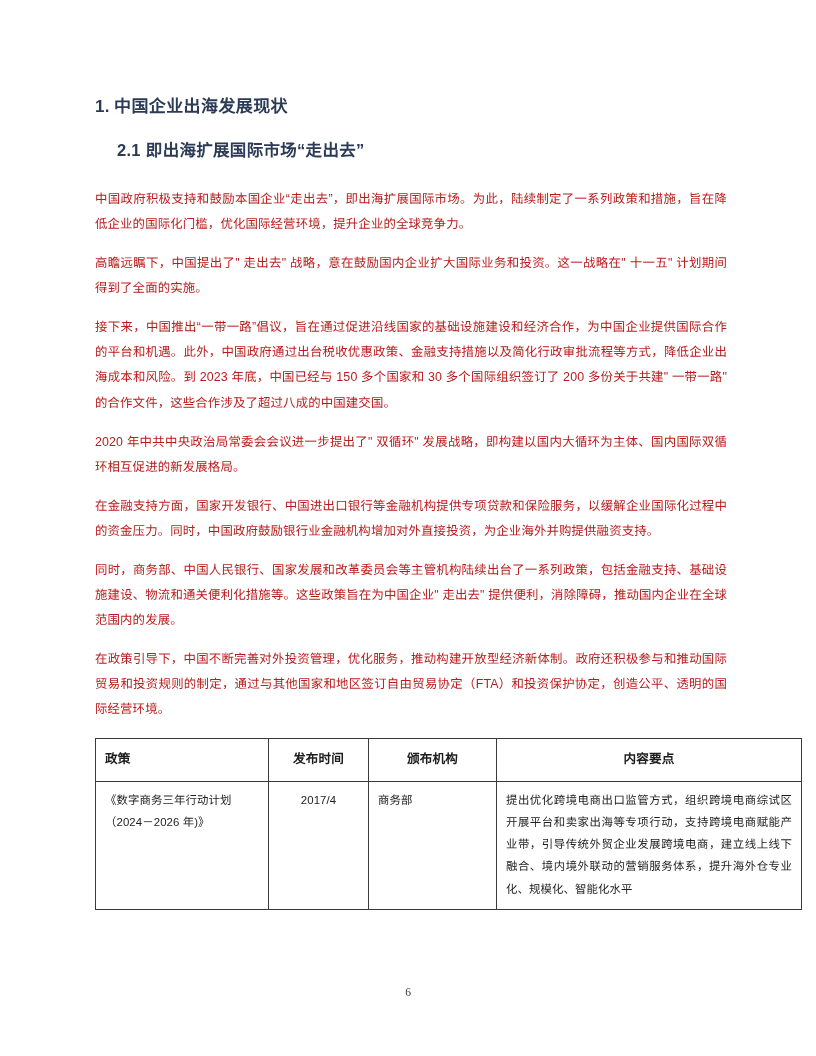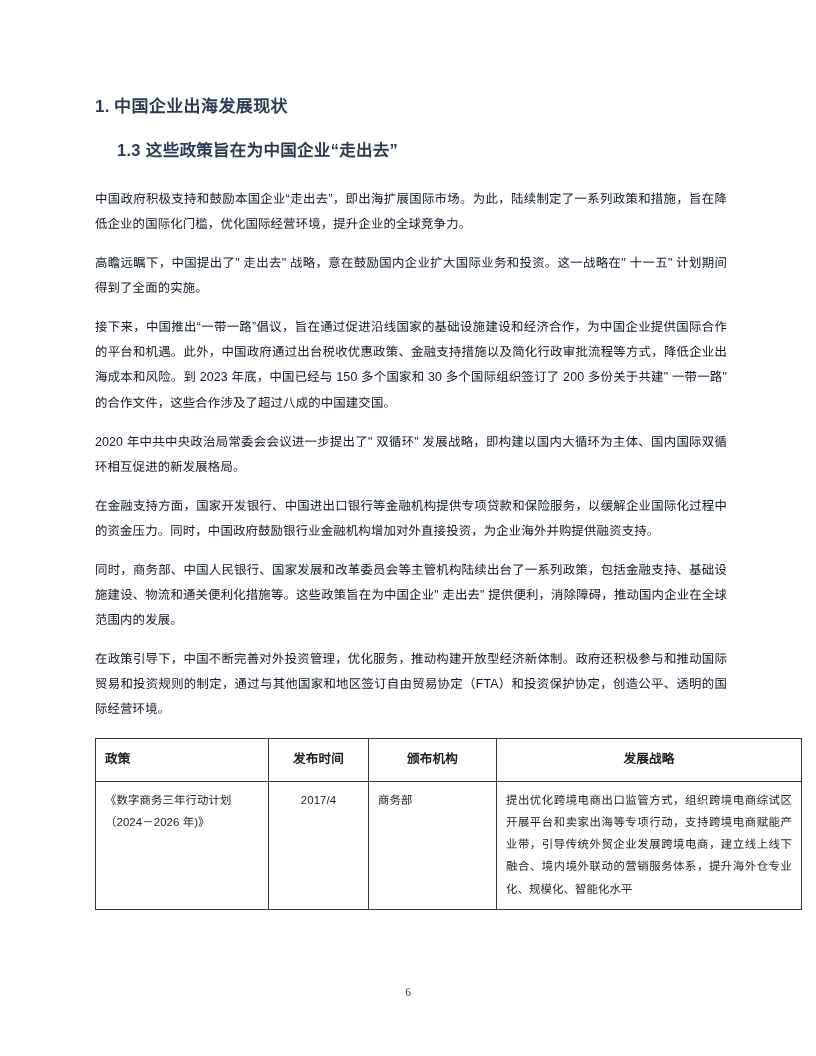--- a/index.html
+++ b/index.html
@@ -53,21 +53,21 @@
     margin: 0 0 26px 0;
     padding-left: 22px;
     line-height: 1.35;
   }
   .h2 .num { margin-right: 5px; }
 
   
   p.para {
     font-size: 12.4px;
     line-height: 2.02;
-    color: #0f172a;
+    color: #b91c1c;
     margin: 8px 0 14px 0;
     text-align: justify;
     text-justify: inter-ideograph;
     letter-spacing: 0.15px;
   }
 
   
   .policy-table-wrap {
     margin-top: 16px;
   }
@@ -124,39 +124,39 @@
 
 <div class="page">
 
   <div class="content">
 
     <h1 class="h1">
       <span class="num">1.</span><span>中国企业出海发展现状</span>
     </h1>
 
     <h2 class="h2">
-      <span class="num">1.3</span><span>这些政策旨在为中国企业“走出去”</span>
+      <span class="num">2.1</span><span>即出海扩展国际市场“走出去”</span>
     </h2>
 
     <p class="para">中国政府积极支持和鼓励本国企业“走出去”，即出海扩展国际市场。为此，陆续制定了一系列政策和措施，旨在降低企业的国际化门槛，优化国际经营环境，提升企业的全球竞争力。</p>
     <p class="para">高瞻远瞩下，中国提出了" 走出去" 战略，意在鼓励国内企业扩大国际业务和投资。这一战略在" 十一五" 计划期间得到了全面的实施。</p>
     <p class="para">接下来，中国推出“一带一路”倡议，旨在通过促进沿线国家的基础设施建设和经济合作，为中国企业提供国际合作的平台和机遇。此外，中国政府通过出台税收优惠政策、金融支持措施以及简化行政审批流程等方式，降低企业出海成本和风险。到 2023 年底，中国已经与 150 多个国家和 30 多个国际组织签订了 200 多份关于共建" 一带一路" 的合作文件，这些合作涉及了超过八成的中国建交国。</p>
     <p class="para">2020 年中共中央政治局常委会会议进一步提出了" 双循环" 发展战略，即构建以国内大循环为主体、国内国际双循环相互促进的新发展格局。</p>
     <p class="para">在金融支持方面，国家开发银行、中国进出口银行等金融机构提供专项贷款和保险服务，以缓解企业国际化过程中的资金压力。同时，中国政府鼓励银行业金融机构增加对外直接投资，为企业海外并购提供融资支持。</p>
     <p class="para">同时，商务部、中国人民银行、国家发展和改革委员会等主管机构陆续出台了一系列政策，包括金融支持、基础设施建设、物流和通关便利化措施等。这些政策旨在为中国企业" 走出去" 提供便利，消除障碍，推动国内企业在全球范围内的发展。</p>
     <p class="para">在政策引导下，中国不断完善对外投资管理，优化服务，推动构建开放型经济新体制。政府还积极参与和推动国际贸易和投资规则的制定，通过与其他国家和地区签订自由贸易协定（FTA）和投资保护协定，创造公平、透明的国际经营环境。</p>
 
     <div class="policy-table-wrap">
       <table class="policy-table">
         <thead>
           <tr>
             <th class="col-policy">政策</th>
             <th class="col-date">发布时间</th>
             <th class="col-org">颁布机构</th>
-            <th class="col-points">发展战略</th>
+            <th class="col-points">内容要点</th>
           </tr>
         </thead>
         <tbody>
           <tr class="row-h-2">
             <td class="cell-policy">《数字商务三年行动计划（2024－2026 年)》</td>
             <td class="cell-date">2017/4</td>
             <td class="cell-org">商务部</td>
             <td class="cell-points">提出优化跨境电商出口监管方式，组织跨境电商综试区开展平台和卖家出海等专项行动，支持跨境电商赋能产业带，引导传统外贸企业发展跨境电商，建立线上线下融合、境内境外联动的营销服务体系，提升海外仓专业化、规模化、智能化水平</td>
           </tr>
         </tbody>

